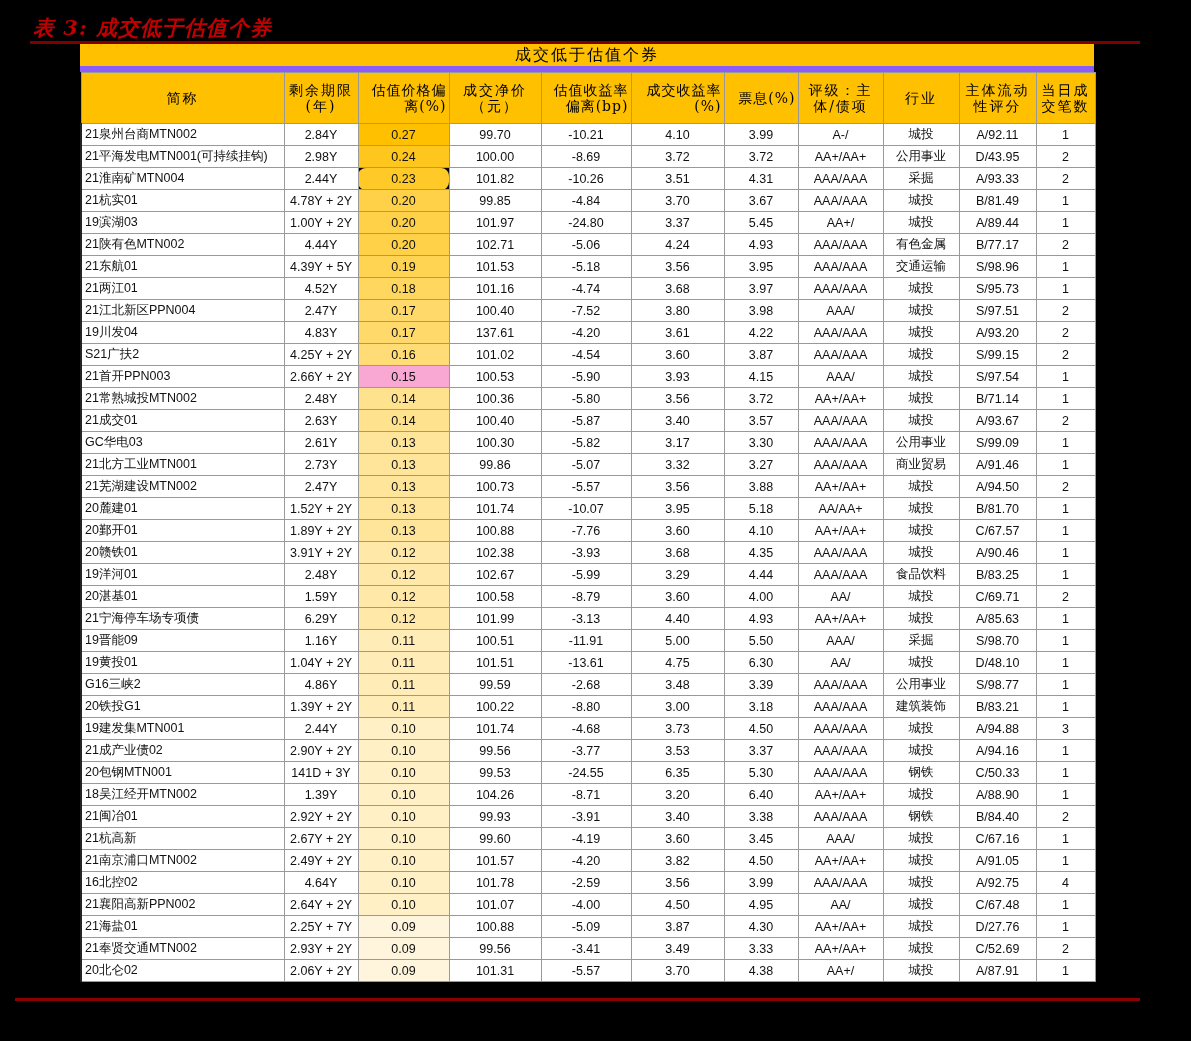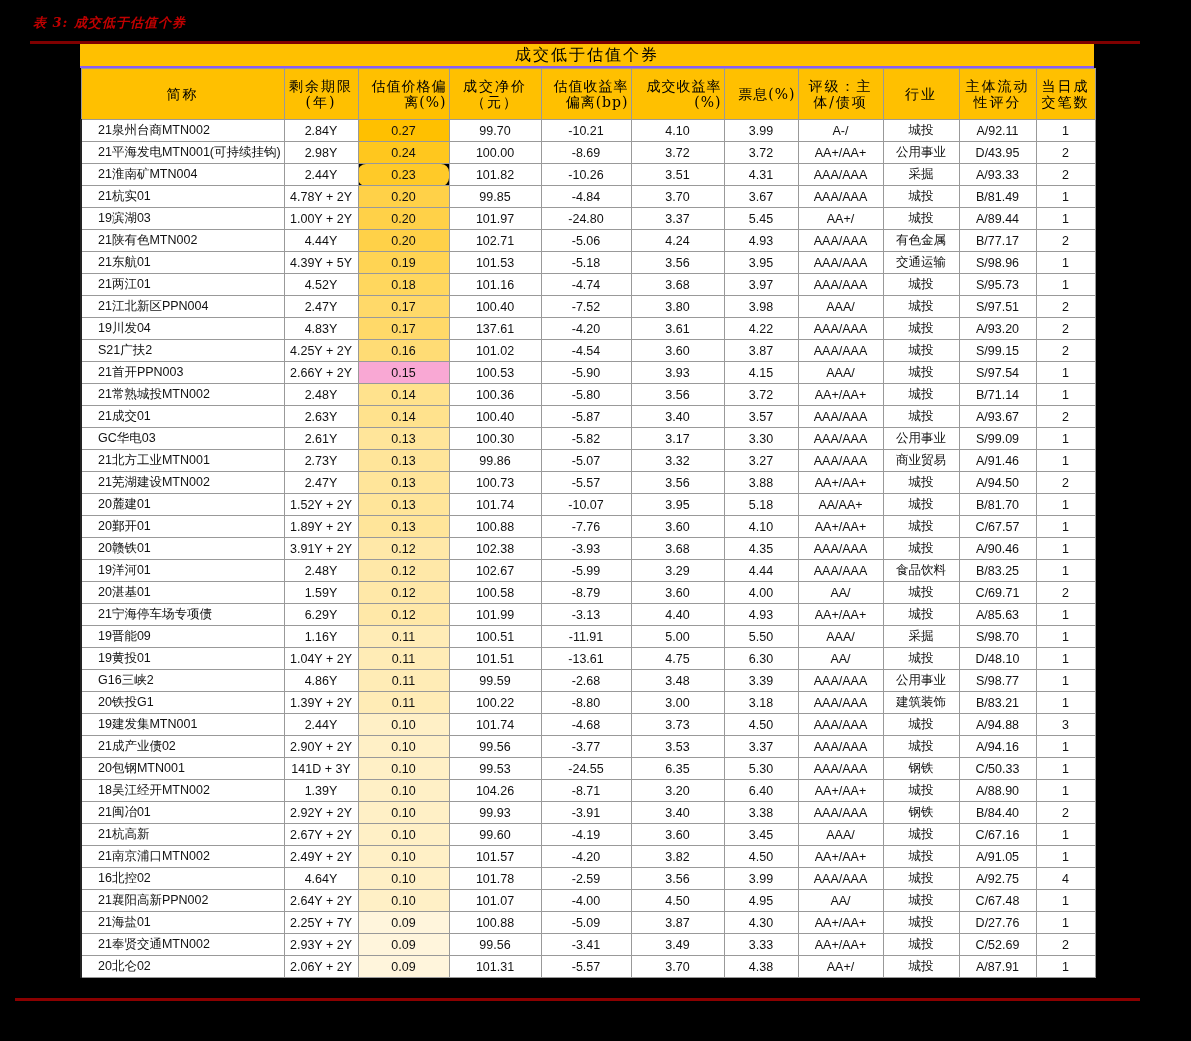--- a/index.html
+++ b/index.html
@@ -1,26 +1,26 @@
 <!DOCTYPE html>
 <html><head>
 <meta charset="utf-8">
 <style>
   html, body { margin:0; padding:0; background:#000; }
   body { width:1191px; height:1041px; position:relative; overflow:hidden; font-family:"Liberation Sans","DejaVu Sans",sans-serif; }
-  .title { position:absolute; left:33px; top:14px; color:#c00000; font-weight:bold; font-style:italic; font-size:13px; font-family:"DejaVu Serif",serif; letter-spacing:1px; }
+  .title { position:absolute; left:33px; top:14px; color:#c00000; font-weight:bold; font-style:italic; font-size:21px; font-family:"DejaVu Serif",serif; letter-spacing:1px; }
   .title-rule { position:absolute; left:30px; top:41px; width:1110px; height:3px; background:#7f0000; }
   .bottom-rule { position:absolute; left:15px; top:998px; width:1125px; height:3px; background:#8b0000; }
   .tbl-wrap { position:absolute; left:80px; top:44px; width:1014px; }
-  .banner { height:22px; background:#ffc000; border-bottom:2px solid #8b5cf6; text-align:center; font-size:16px; line-height:22px; color:#000; font-family:"DejaVu Serif",serif; letter-spacing:2px; }
+  .banner { height:22px; background:#ffc000; border-bottom:6px solid #8b5cf6; text-align:center; font-size:16px; line-height:22px; color:#000; font-family:"DejaVu Serif",serif; letter-spacing:2px; }
   table { border-collapse:collapse; table-layout:fixed; width:1014px; }
   th { background:#ffc000; font-weight:normal; font-size:14px; line-height:16px; color:#000; border:1px solid #999; height:50px; padding:0 2px; font-family:"DejaVu Serif",serif; letter-spacing:2px; vertical-align:middle; overflow:hidden; }
   th.ascii { letter-spacing:1px;text-align:right; }
   td { background:#fff; border:1px solid #999; height:21px; font-size:12.5px; color:#111; text-align:center; padding:0; white-space:nowrap; overflow:hidden; }
-  td.name { text-align:left; padding-left:16px; border-left:2px solid #222; }
+  td.name { text-align:left; padding-left:3px; border-left:2px solid #222; }
   td.dev { color:#111; }
 </style>
 </head>
 <body>
 
 <div class="title">表 3:  成交低于估值个券</div>
 <div class="title-rule"></div>
 
 <div class="tbl-wrap">
   <div class="banner">成交低于估值个券</div>

